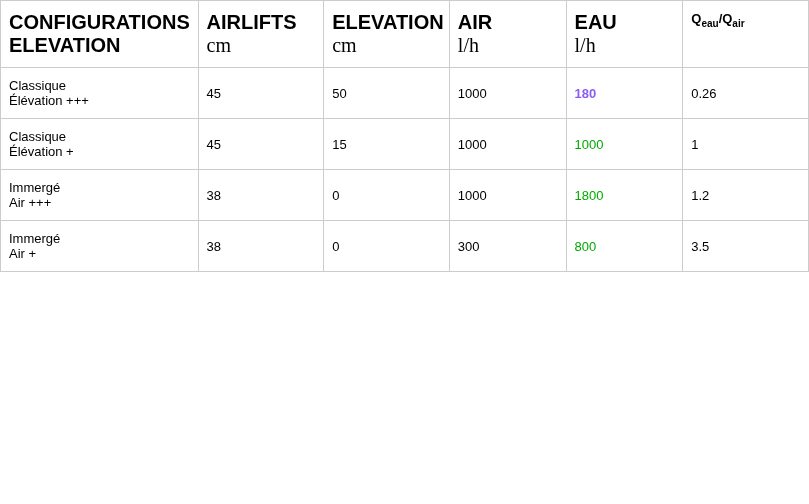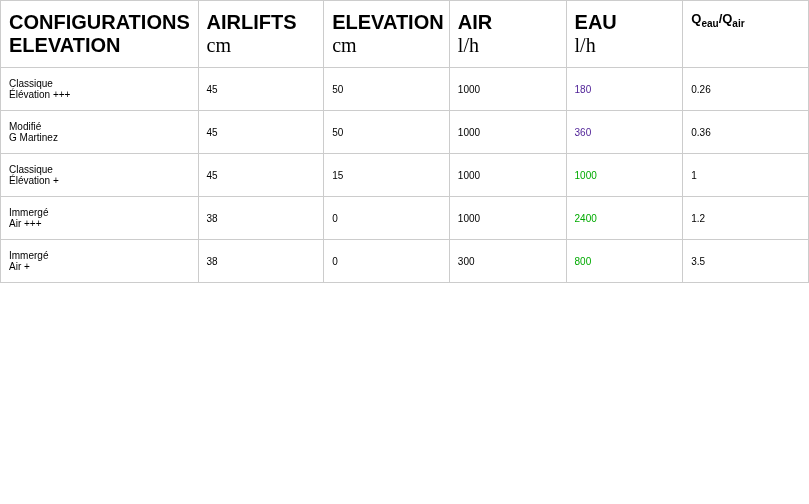--- a/index.html
+++ b/index.html
@@ -35,32 +35,33 @@
     }
 
     th {
       font-weight: bold;
       font-size: 20px;
       background: #ffffff;
       vertical-align: top;
     }
 
     td {
-      font-size: 10px;
+      font-size: 13px;
     }
 
     .col-config { width: 22%; }
     .col-immersion { width: 14%; }
     .col-elevation { width: 14%; margin-top: 28px; }
     .col-air { width: 13%; }
     .col-eau { width: 13%; }
     .col-ratio { width: 14%; }
 
     .red-text {
-      color: #4c1d95;
+      color: #8b5cf6;
+      font-weight: bold;
     }
 
     .green-text {
       color: #00aa00;
     }
 
     .header-unit {
       font-weight: normal;
       font-family: Liberation Serif, serif;
     }
@@ -109,41 +110,33 @@
     <tbody id="table-body">
     <tr>
           <td><span>Classique</span><br><span>Élévation +++</span></td>
           <td>45</td>
           <td>50</td>
           <td>1000</td>
           <td><span class="red-text">180</span></td>
           <td>0.26</td>
         </tr>
         <tr>
-          <td><span>Modifié</span><br><span>G Martinez</span></td>
-          <td>45</td>
-          <td>50</td>
-          <td>1000</td>
-          <td><span class="red-text">360</span></td>
-          <td>0.36</td>
-        </tr>
-        <tr>
           <td><span>Classique</span><br><span>Élévation +</span></td>
           <td>45</td>
           <td>15</td>
           <td>1000</td>
           <td><span class="green-text">1000</span></td>
           <td>1</td>
         </tr>
         <tr>
           <td><span>Immergé</span><br><span>Air +++</span></td>
           <td>38</td>
           <td>0</td>
           <td>1000</td>
-          <td><span class="green-text">2400</span></td>
+          <td><span class="green-text">1800</span></td>
           <td>1.2</td>
         </tr>
         <tr>
           <td><span>Immergé</span><br><span>Air +</span></td>
           <td>38</td>
           <td>0</td>
           <td>300</td>
           <td><span class="green-text">800</span></td>
           <td>3.5</td>
         </tr>

